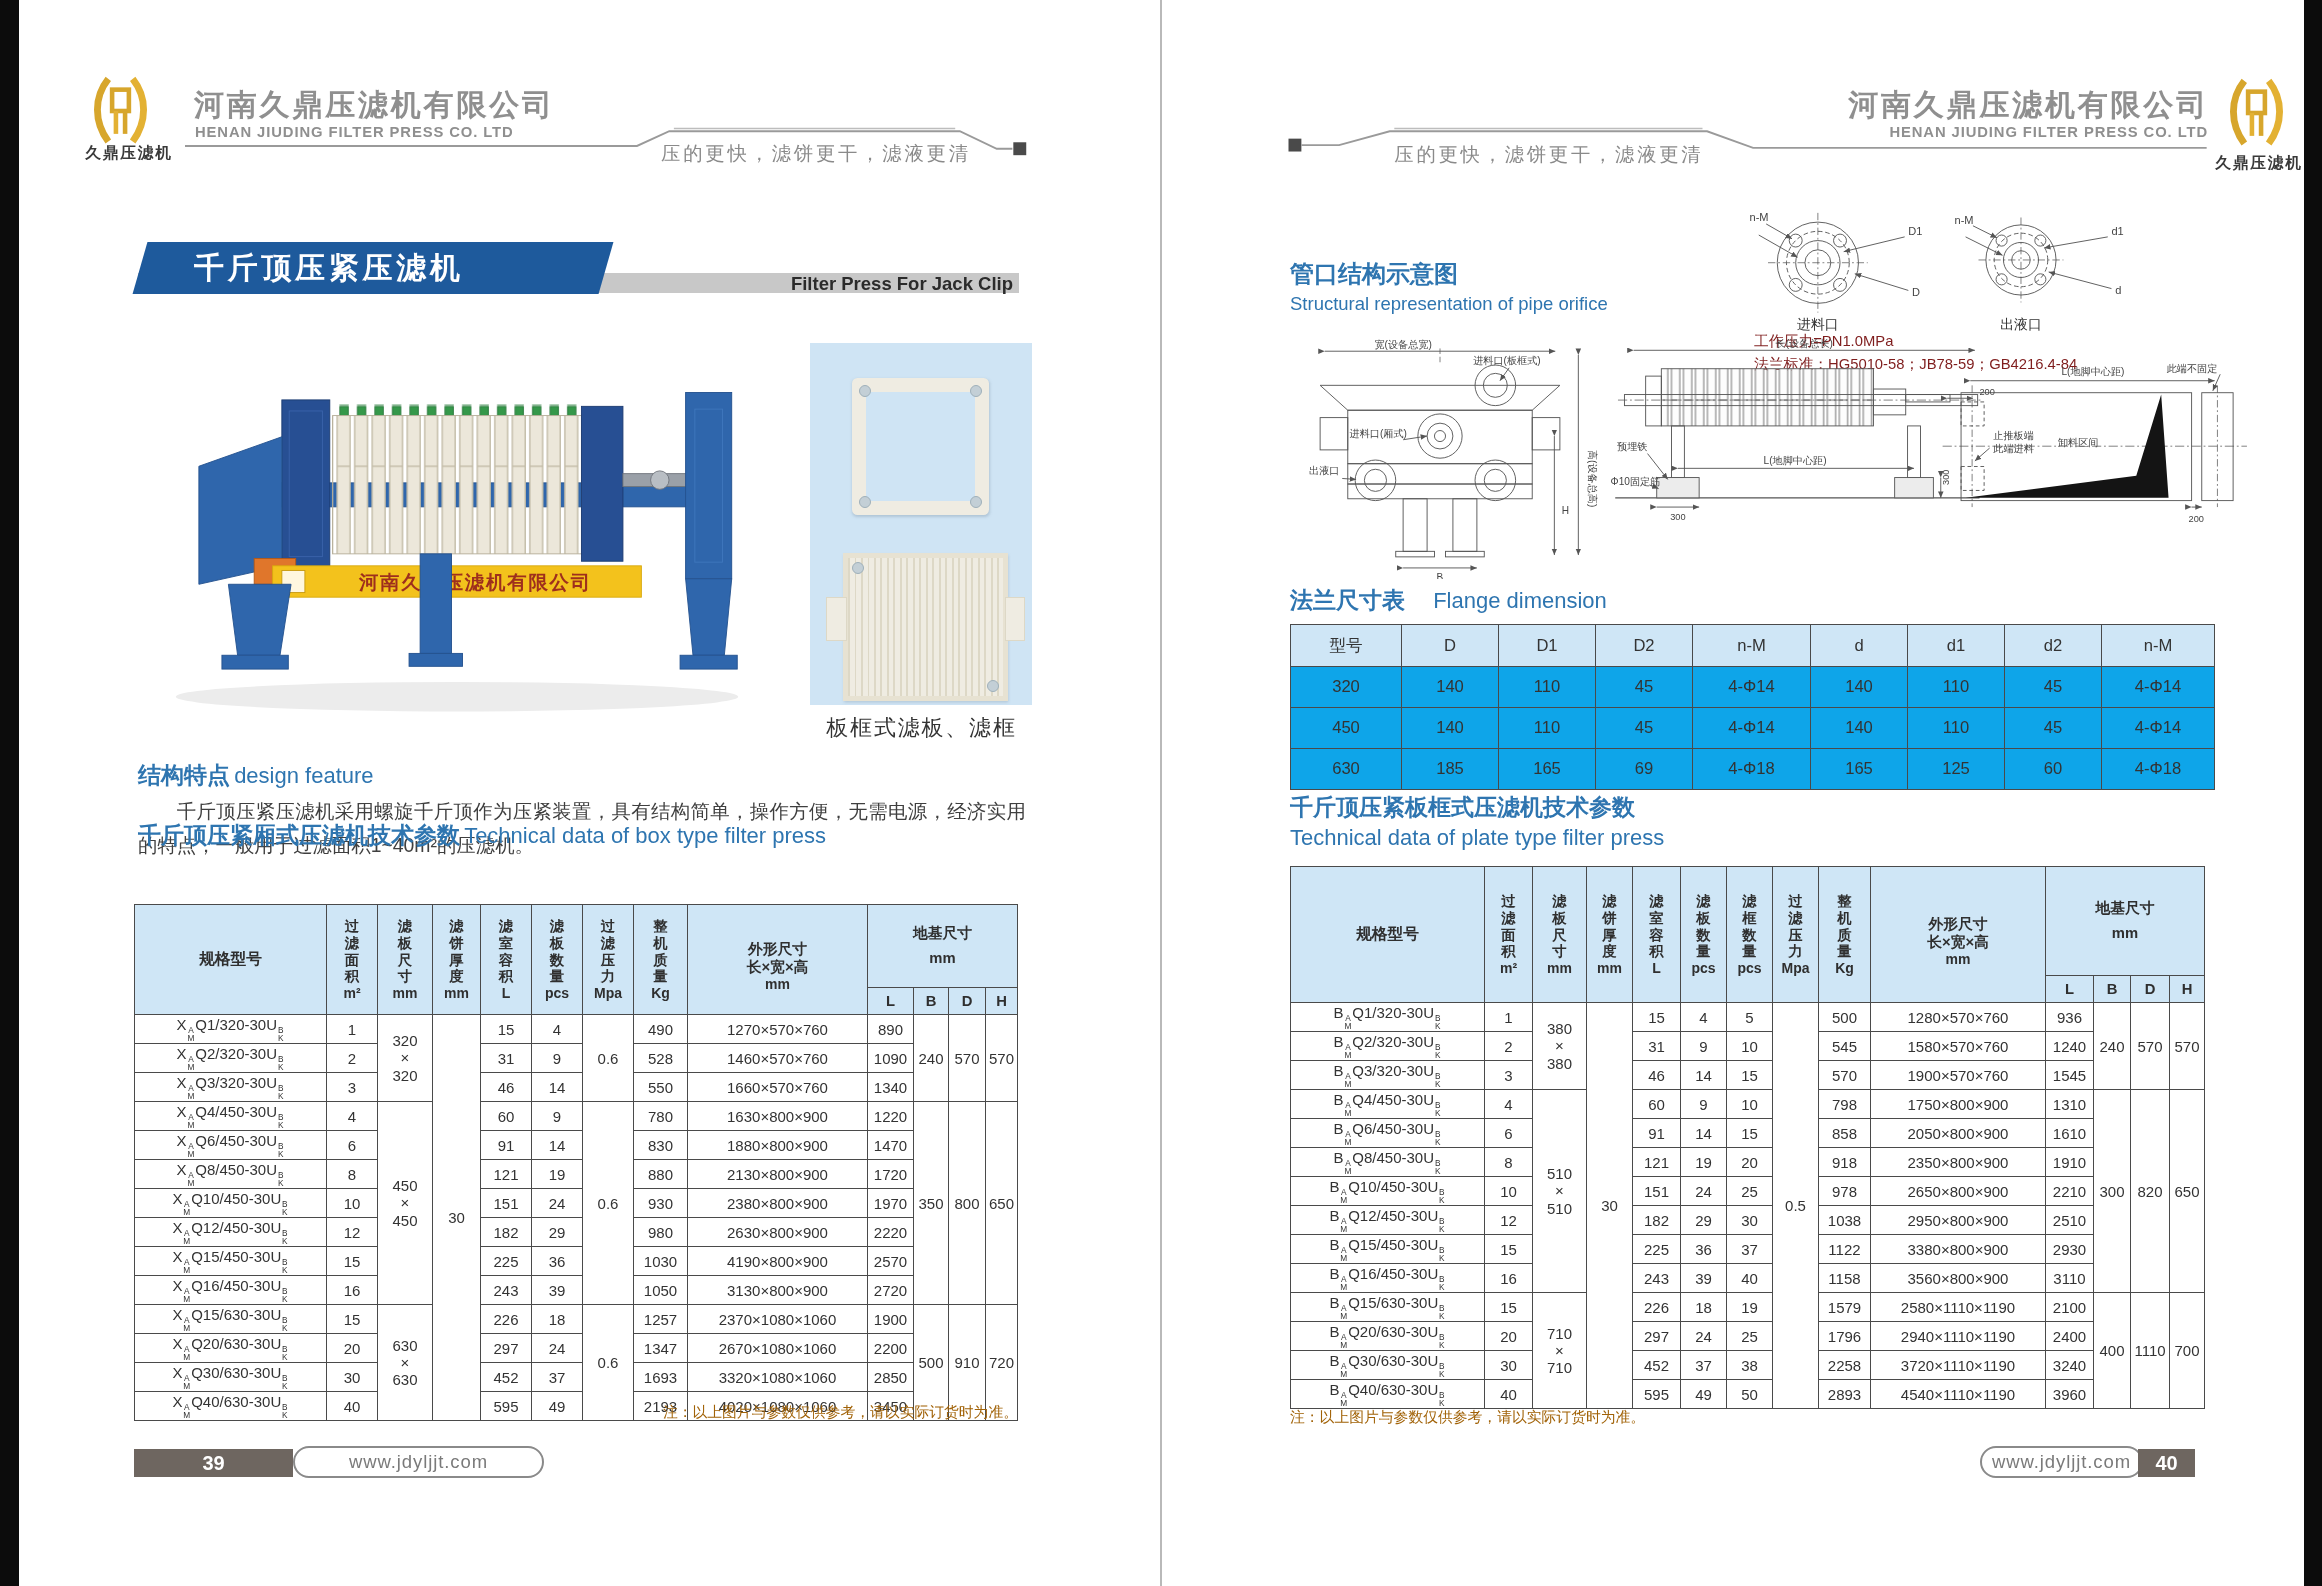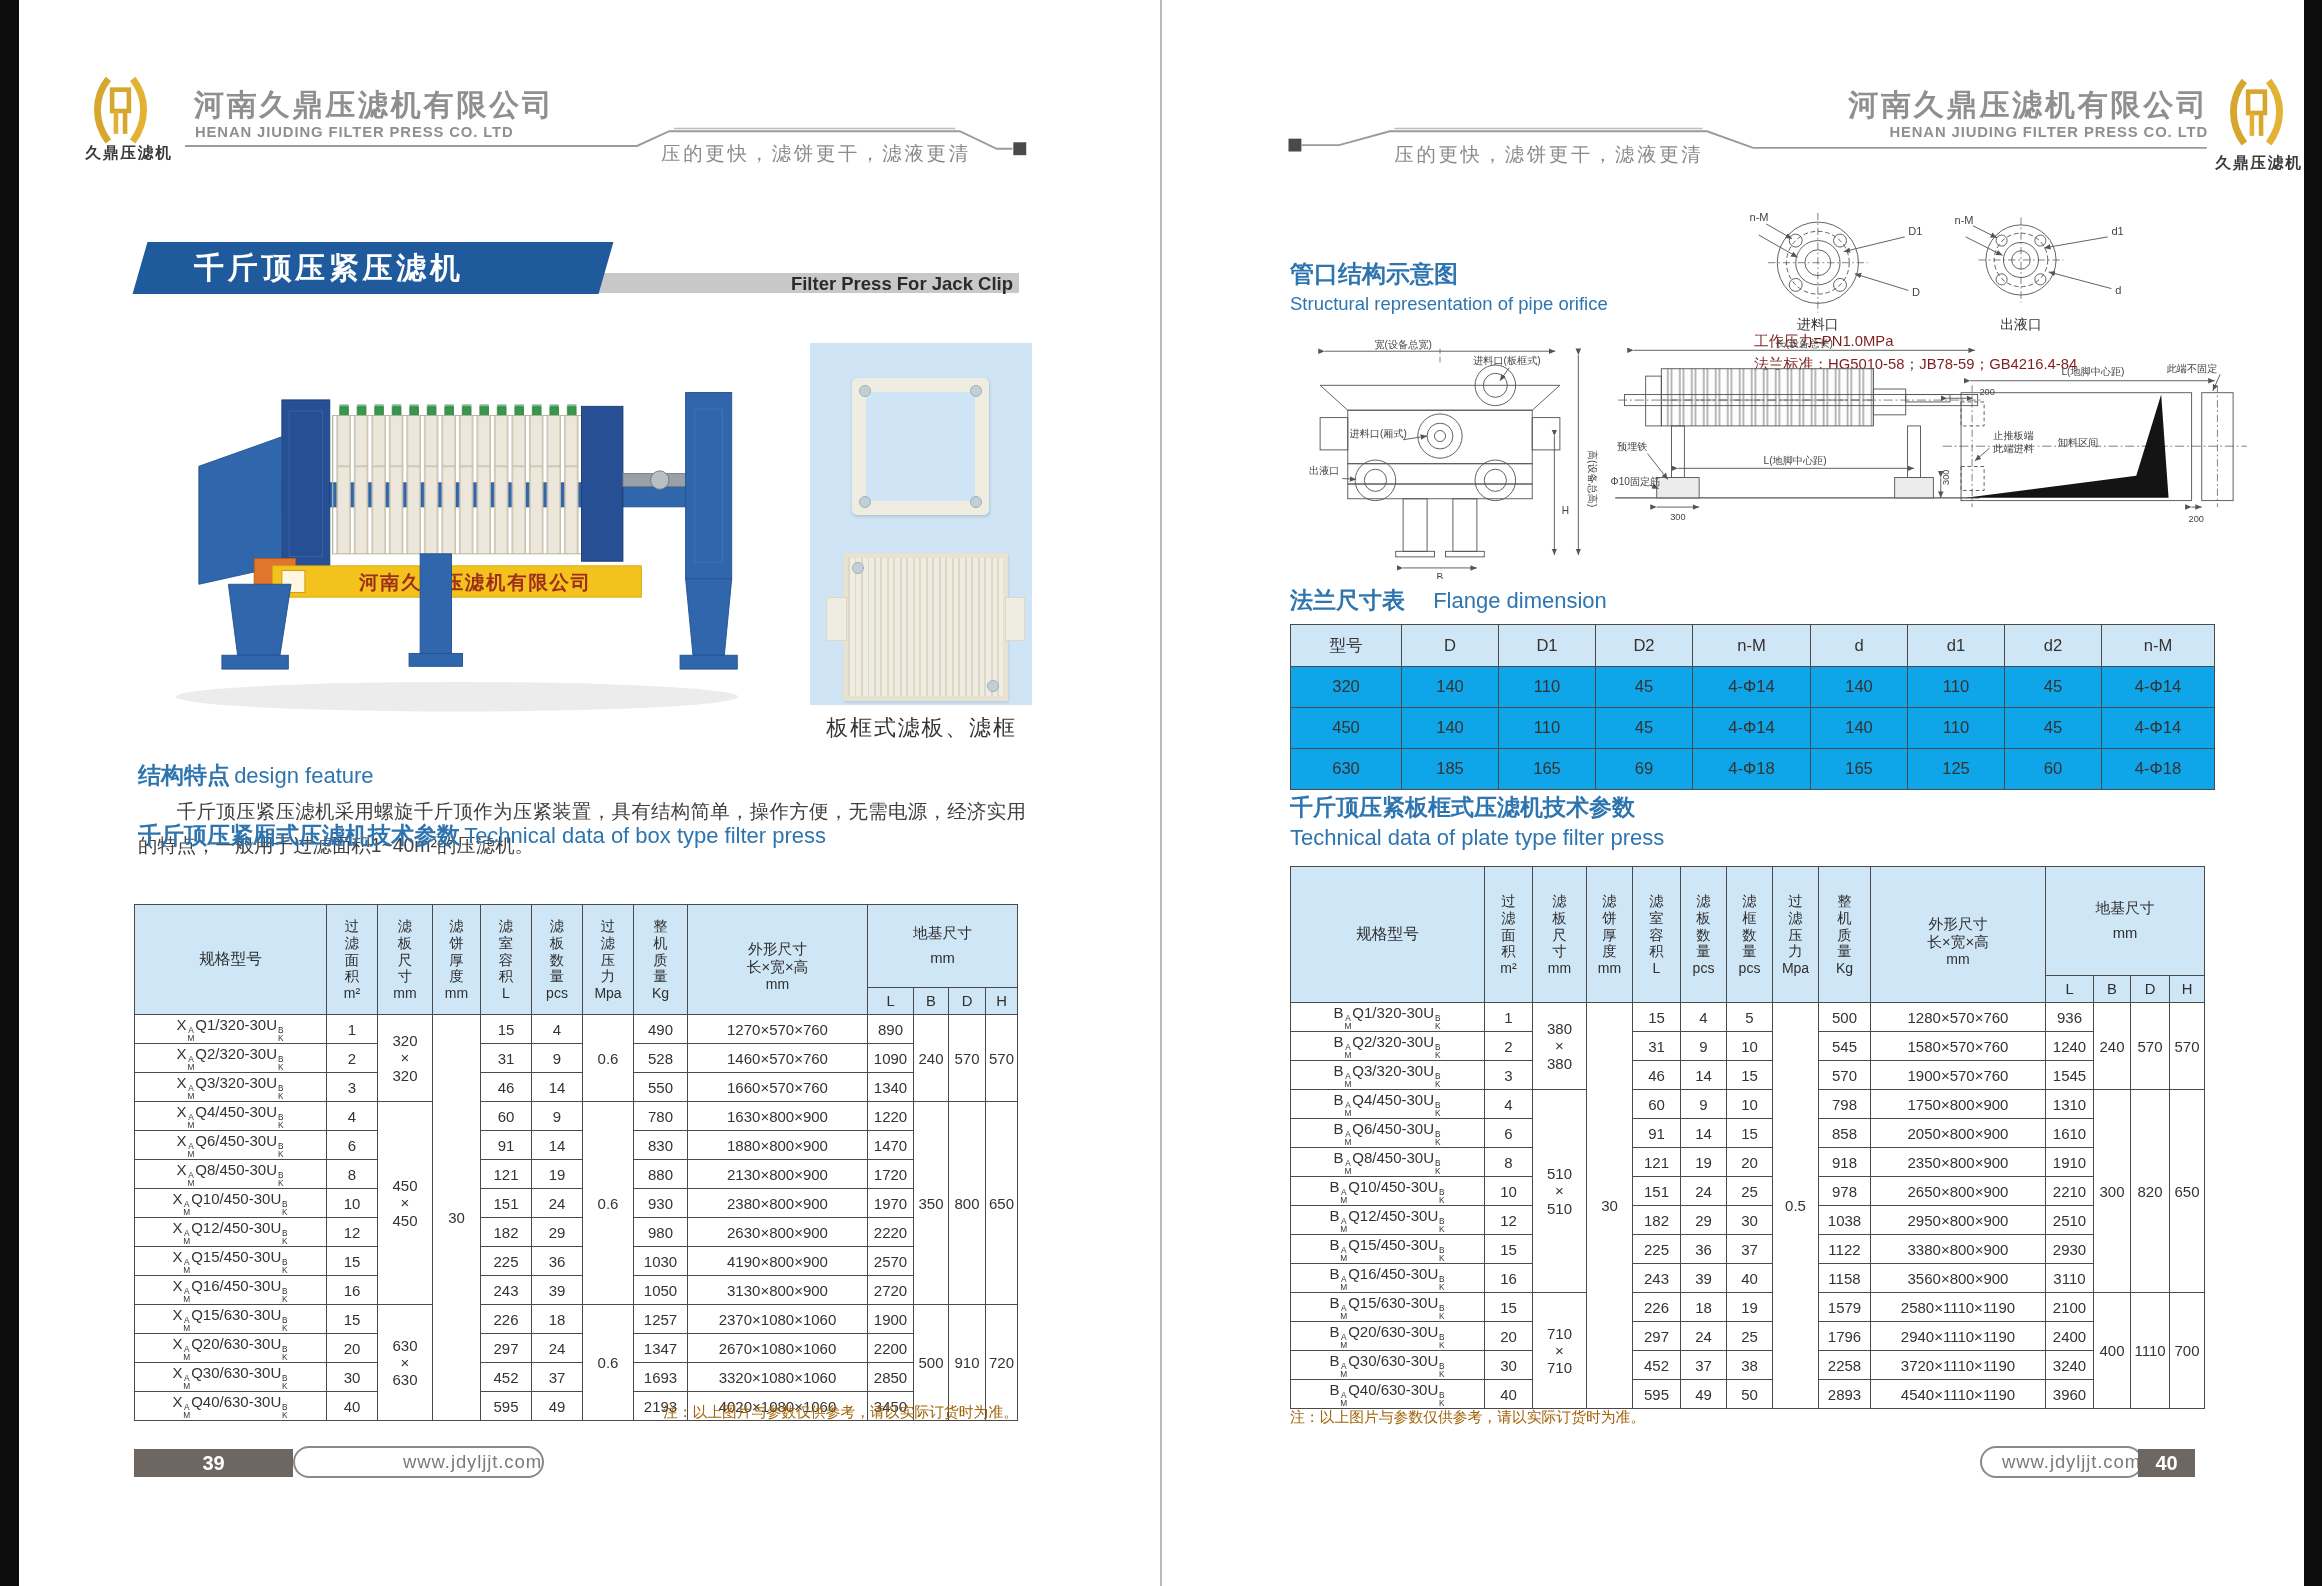--- a/index.html
+++ b/index.html
@@ -35,21 +35,21 @@
   .plate-img{position:absolute;left:33px;top:210px;width:155px;height:138px;background:#efece2;
              border:5.5px solid #e7e2d2;box-shadow:0.9px 1.8px 2.8px rgba(120,140,160,.35);
              background-image:repeating-linear-gradient(90deg,#ddd8c6 0 1.8px,#efece2 1.8px 6.5px);}
   .handle{position:absolute;top:39px;width:18.5px;height:42px;background:#efece2;border:1.8px solid #ddd8c6;}
   .dot{position:absolute;width:10px;height:10px;border-radius:50%;background:#c3cfd6;border:0.9px solid #9fb0ba;}
   .caption{font-size:22px;color:#333;text-align:center;letter-spacing:1.8px;}
 
   
   table.spec{border-collapse:collapse;table-layout:fixed;background:#fff;border:1.8px solid #3c3c3c;}
   table.spec th,table.spec td{border:0.9px solid #4a4a4a;text-align:center;vertical-align:middle;padding:0;}
-  table.spec thead th{background:#cfe6f6;font-weight:normal;color:#2f2f2f;}
+  table.spec thead th{background:#cfe6f6;font-weight:bold;color:#2f2f2f;}
   table.spec thead tr.sub th{height:26px;font-size:14.8px;}
   #tbl-left thead tr:first-child{height:83px;}
   #tbl-right thead tr:first-child{height:109px;}
   table.spec tbody td{height:28px;font-size:15px;color:#333;}
   .vwrap{display:flex;flex-direction:column;align-items:center;justify-content:space-between;height:100%;padding:4.6px 0;box-sizing:border-box;}
   .v{display:inline-block;width:15.7px;word-break:break-all;line-height:1.16;font-size:14.3px;}
   .unit{font-size:14px;}
   .dt{font-size:14.8px;line-height:1.25;padding-top:13px;}
   .hm{font-size:15.7px;}
   .hf{font-size:14.8px;line-height:1.7;}
@@ -60,21 +60,21 @@
   tr.gs td{border-top:1.8px solid #3c3c3c;}
 
   table.flg{border-collapse:collapse;table-layout:fixed;border:1.8px solid #3c3c3c;background:#0ea5e9;}
   table.flg th,table.flg td{border:0.9px solid #4a4a4a;text-align:center;font-size:16.6px;color:#333;}
   table.flg thead th{background:#cfe6f6;font-weight:normal;height:39px;}
   table.flg tbody td{height:38px;}
 
   
   .page-bar{background:#6e6660;color:#fff;font-size:20px;font-weight:bold;display:flex;align-items:center;justify-content:center;}
   .site-pill{border:2.8px solid #8a8a8a;border-radius:18.5px;background:#fff;color:#7a7a7a;font-size:18.5px;
-             display:flex;align-items:center;justify-content:flex-end;letter-spacing:0.9px;}
+             display:flex;align-items:center;justify-content:center;letter-spacing:0.9px;}
 
   .small-note{font-size:14.8px;color:#7f1d1d;white-space:nowrap;}
   svg text{font-family:"Liberation Sans","DejaVu Sans",sans-serif;}
 </style>
 </head>
 <body>
 
 <div class="canvas">
 
   <svg width="0" height="0" style="position:absolute" aria-hidden="true">

